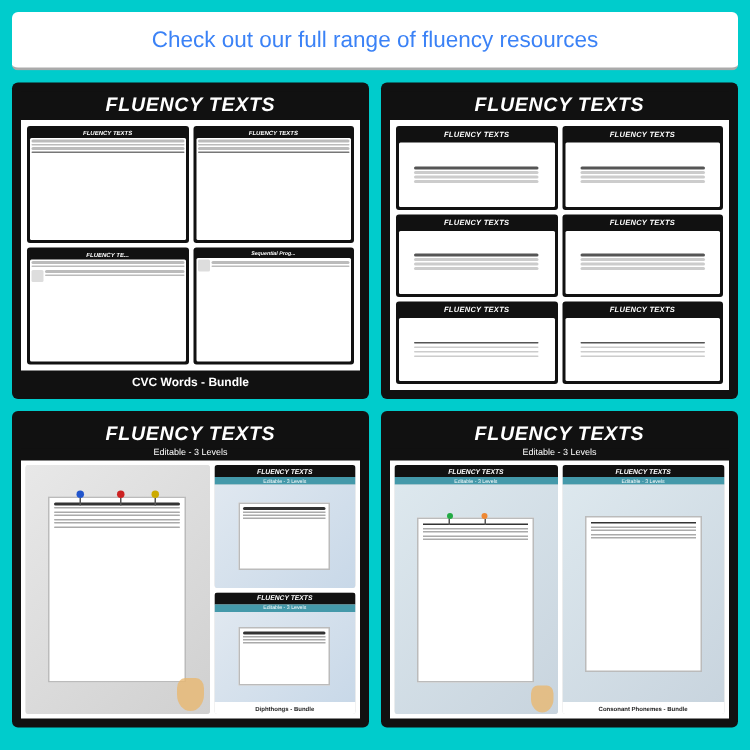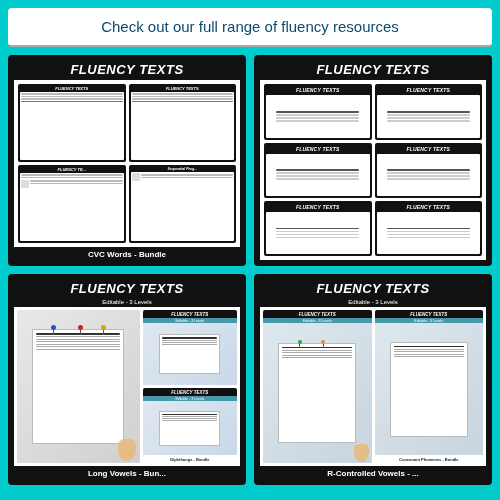--- a/index.html
+++ b/index.html
@@ -9,21 +9,21 @@
       background: #00cccc;
       font-family: Arial, sans-serif;
       overflow: hidden;
     }
 
     .top-banner {
       background: white;
       text-align: center;
       padding: 10px 16px;
       font-size: 15px;
-      color: #0c4a6e;
+      color: #3b82f6;
       border-bottom: 2px solid #aaa;
       margin: 8px;
       border-radius: 4px;
     }
 
     .grid-container {
       display: grid;
       grid-template-columns: 1fr 1fr;
       grid-template-rows: 1fr 1fr;
       gap: 8px;
@@ -435,21 +435,20 @@
                   <div style="height:1px;background:#aaa;"></div>
                   <div style="height:1px;background:#aaa;"></div>
                   <div style="height:1px;background:#aaa;"></div>
                 </div>
               </div>
             </div>
             <div class="photo-footer">Diphthongs - Bundle</div>
           </div>
         </div>
       </div>
-      <div class="card-footer">Long Vowels - Bun...</div>
     </div>
 
     <div class="card">
       <div class="card-title">FLUENCY TEXTS</div>
       <div style="background:#111;color:white;font-size:6px;text-align:center;padding-bottom:2px;">
         <span>Editable - 3 Levels</span>
       </div>
       <div class="card-inner-photo">
 
         <div class="photo-card">
@@ -488,17 +487,16 @@
                 <div style="height:1px;background:#aaa;"></div>
                 <div style="height:1px;background:#aaa;"></div>
                 <div style="height:1px;background:#aaa;"></div>
                 <div style="height:1px;background:#aaa;"></div>
               </div>
             </div>
           </div>
           <div class="photo-footer">Consonant Phonemes - Bundle</div>
         </div>
       </div>
-      <div class="card-footer">R-Controlled Vowels - ...</div>
     </div>
 
   </div>
 </div>
 
 </body></html>

